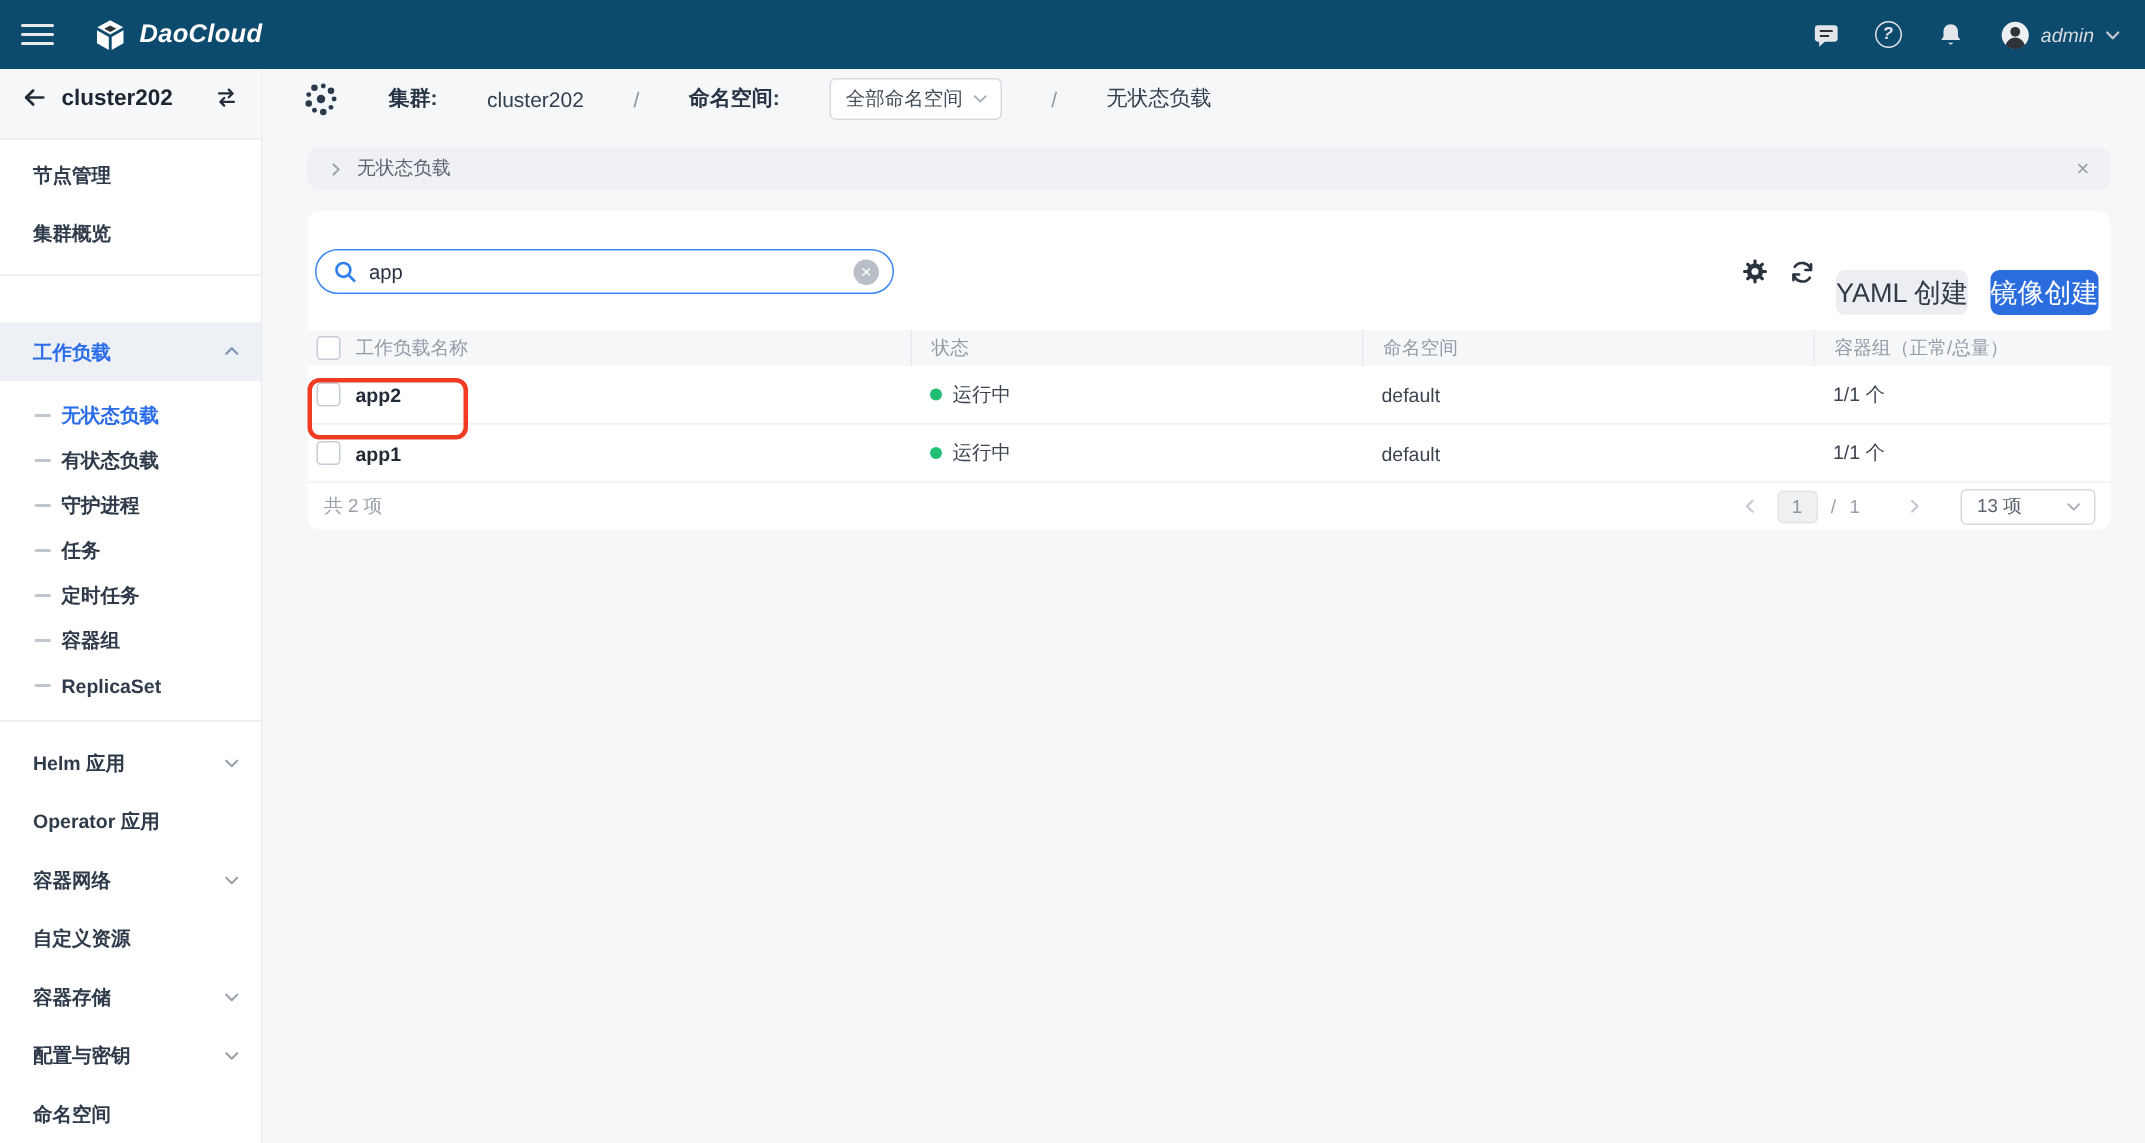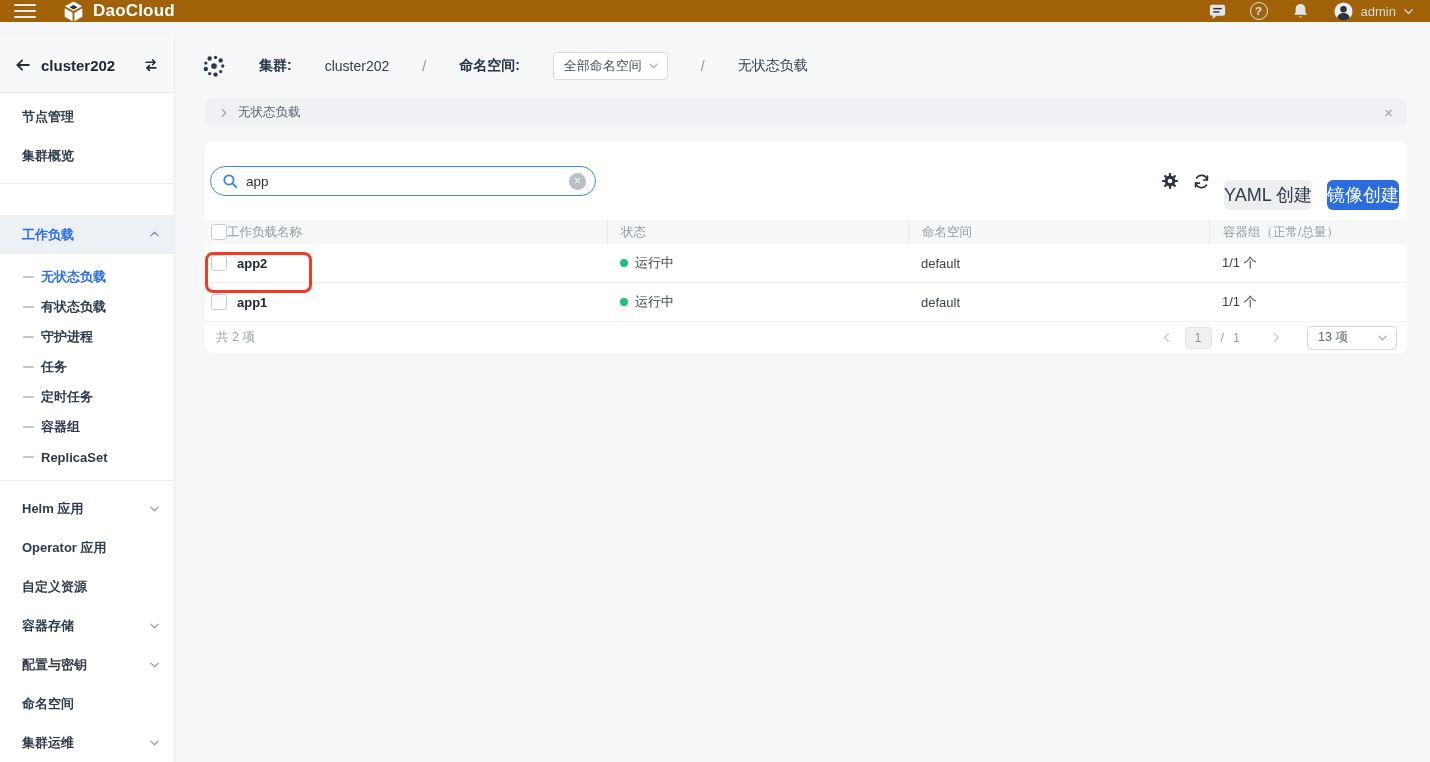--- a/index.html
+++ b/index.html
@@ -1,20 +1,20 @@
 <!DOCTYPE html>
 <html><head>
 <meta charset="utf-8">
 <style>
   * { margin:0; padding:0; box-sizing:border-box; }
   html,body { width:1430px; height:762px; font-family:"Liberation Sans","DejaVu Sans",sans-serif; background:#f6f7f9; overflow:hidden; }
   .icon-svg { display:block; }
 
   
-  .topbar { position:absolute; left:0; top:0; width:1430px; height:22px; background:#a16207; display:flex; align-items:center; z-index:5; }
+  .topbar { position:absolute; left:0; top:0; width:1430px; height:46px; background:#0c4a6e; display:flex; align-items:center; z-index:5;font-style:italic; }
   .hamburger { width:22px; height:14px; margin-left:14px; display:flex; flex-direction:column; justify-content:space-between; cursor:pointer; }
   .hamburger span { display:block; height:2px; background:#e8eaec; border-radius:1px; }
   .brand { display:flex; align-items:center; gap:8px; margin-left:26px; }
   .brand-text { color:#ffffff; font-size:17px; font-weight:700; letter-spacing:.2px; }
   .topbar-right { margin-left:auto; display:flex; align-items:center; gap:23px; padding-right:16px; }
   .help-circle { width:18px; height:18px; border:1.7px solid #e2e5e9; border-radius:50%; color:#e2e5e9; font-size:11.5px; font-weight:700; display:flex; align-items:center; justify-content:center; }
   .user-box { display:flex; align-items:center; gap:7px; cursor:pointer; }
   .user-name { color:#d8dbdf; font-size:13px; }
 
   
@@ -52,21 +52,21 @@
   .clear-btn { width:17px; height:17px; border-radius:50%; background:#b9bfc6; color:#fff; font-size:12px; display:flex; align-items:center; justify-content:center; cursor:pointer; line-height:1; }
   .toolbar-right { margin-left:auto; display:flex; align-items:center; gap:13px; }
   .tool-icon { cursor:pointer; display:flex; align-items:center; }
   .btn { height:30px; border:none; border-radius:6px; font-size:18px; padding:0 0; cursor:pointer; font-family:inherit;margin-top:28px; }
   .btn-secondary { background:#eceef1; color:#313b46; }
   .btn-primary { background:#2b6cdf; color:#ffffff; margin-left:2px; }
 
   .grid-row { display:grid; grid-template-columns:402px 301px 301px 1fr; align-items:center; }
   .thead { background:#f6f7f9; height:24px; color:#939ba6; font-size:12.5px; }
   .thead .th { padding-left:13px; height:100%; display:flex; align-items:center; border-left:1px solid #e6e9ed; }
-  .thead .th:first-child { border-left:none; padding-left:6px; gap:0;font-family:Liberation Mono, monospace; }
+  .thead .th:first-child { border-left:none; padding-left:6px; gap:10px;font-family:Liberation Mono, monospace; }
   .trow { height:39px; border-bottom:1px solid #f0f1f3; font-size:13px; color:#3c4450; }
   .trow .td-name { display:flex; align-items:center; gap:10px; padding-left:6px; }
   .name-text { font-weight:700; color:#212a35; }
   .td { padding-left:13px; }
   .status-cell { display:flex; align-items:center; gap:7px; padding-left:13px; }
   .status-dot { width:8px; height:8px; border-radius:50%; background:#20bf73; }
   .checkbox { width:16px; height:16px; border:1.5px solid #c6ccd3; border-radius:3px; background:#fff; cursor:pointer; flex:0 0 auto; }
 
   .pagination { height:31px; display:flex; align-items:center; padding:0 10px 0 11px; font-size:12.5px; color:#9aa1ab; }
   .pg-right { margin-left:auto; display:flex; align-items:center; gap:9px; }
@@ -183,20 +183,26 @@
     <div class="nav-divider"></div>
     <div class="nav-item">
       <span>Helm 应用</span>
       <svg class="chev icon-svg" width="11" height="11" viewBox="0 0 12 12">
           <polyline points="2,4.5 6,8.5 10,4.5" fill="none" stroke="#98a1ab" stroke-width="1.5" stroke-linecap="round" stroke-linejoin="round"></polyline>
         </svg>
     </div>
     <div class="nav-item">
         <span>Operator 应用</span>
       </div>
+    <div class="nav-item">
+      <span>容器网络</span>
+      <svg class="chev icon-svg" width="11" height="11" viewBox="0 0 12 12">
+          <polyline points="2,4.5 6,8.5 10,4.5" fill="none" stroke="#98a1ab" stroke-width="1.5" stroke-linecap="round" stroke-linejoin="round"></polyline>
+        </svg>
+    </div>
     <div class="nav-item">
         <span>自定义资源</span>
       </div>
     <div class="nav-item">
       <span>容器存储</span>
       <svg class="chev icon-svg" width="11" height="11" viewBox="0 0 12 12">
           <polyline points="2,4.5 6,8.5 10,4.5" fill="none" stroke="#98a1ab" stroke-width="1.5" stroke-linecap="round" stroke-linejoin="round"></polyline>
         </svg>
     </div>
     <div class="nav-item">

